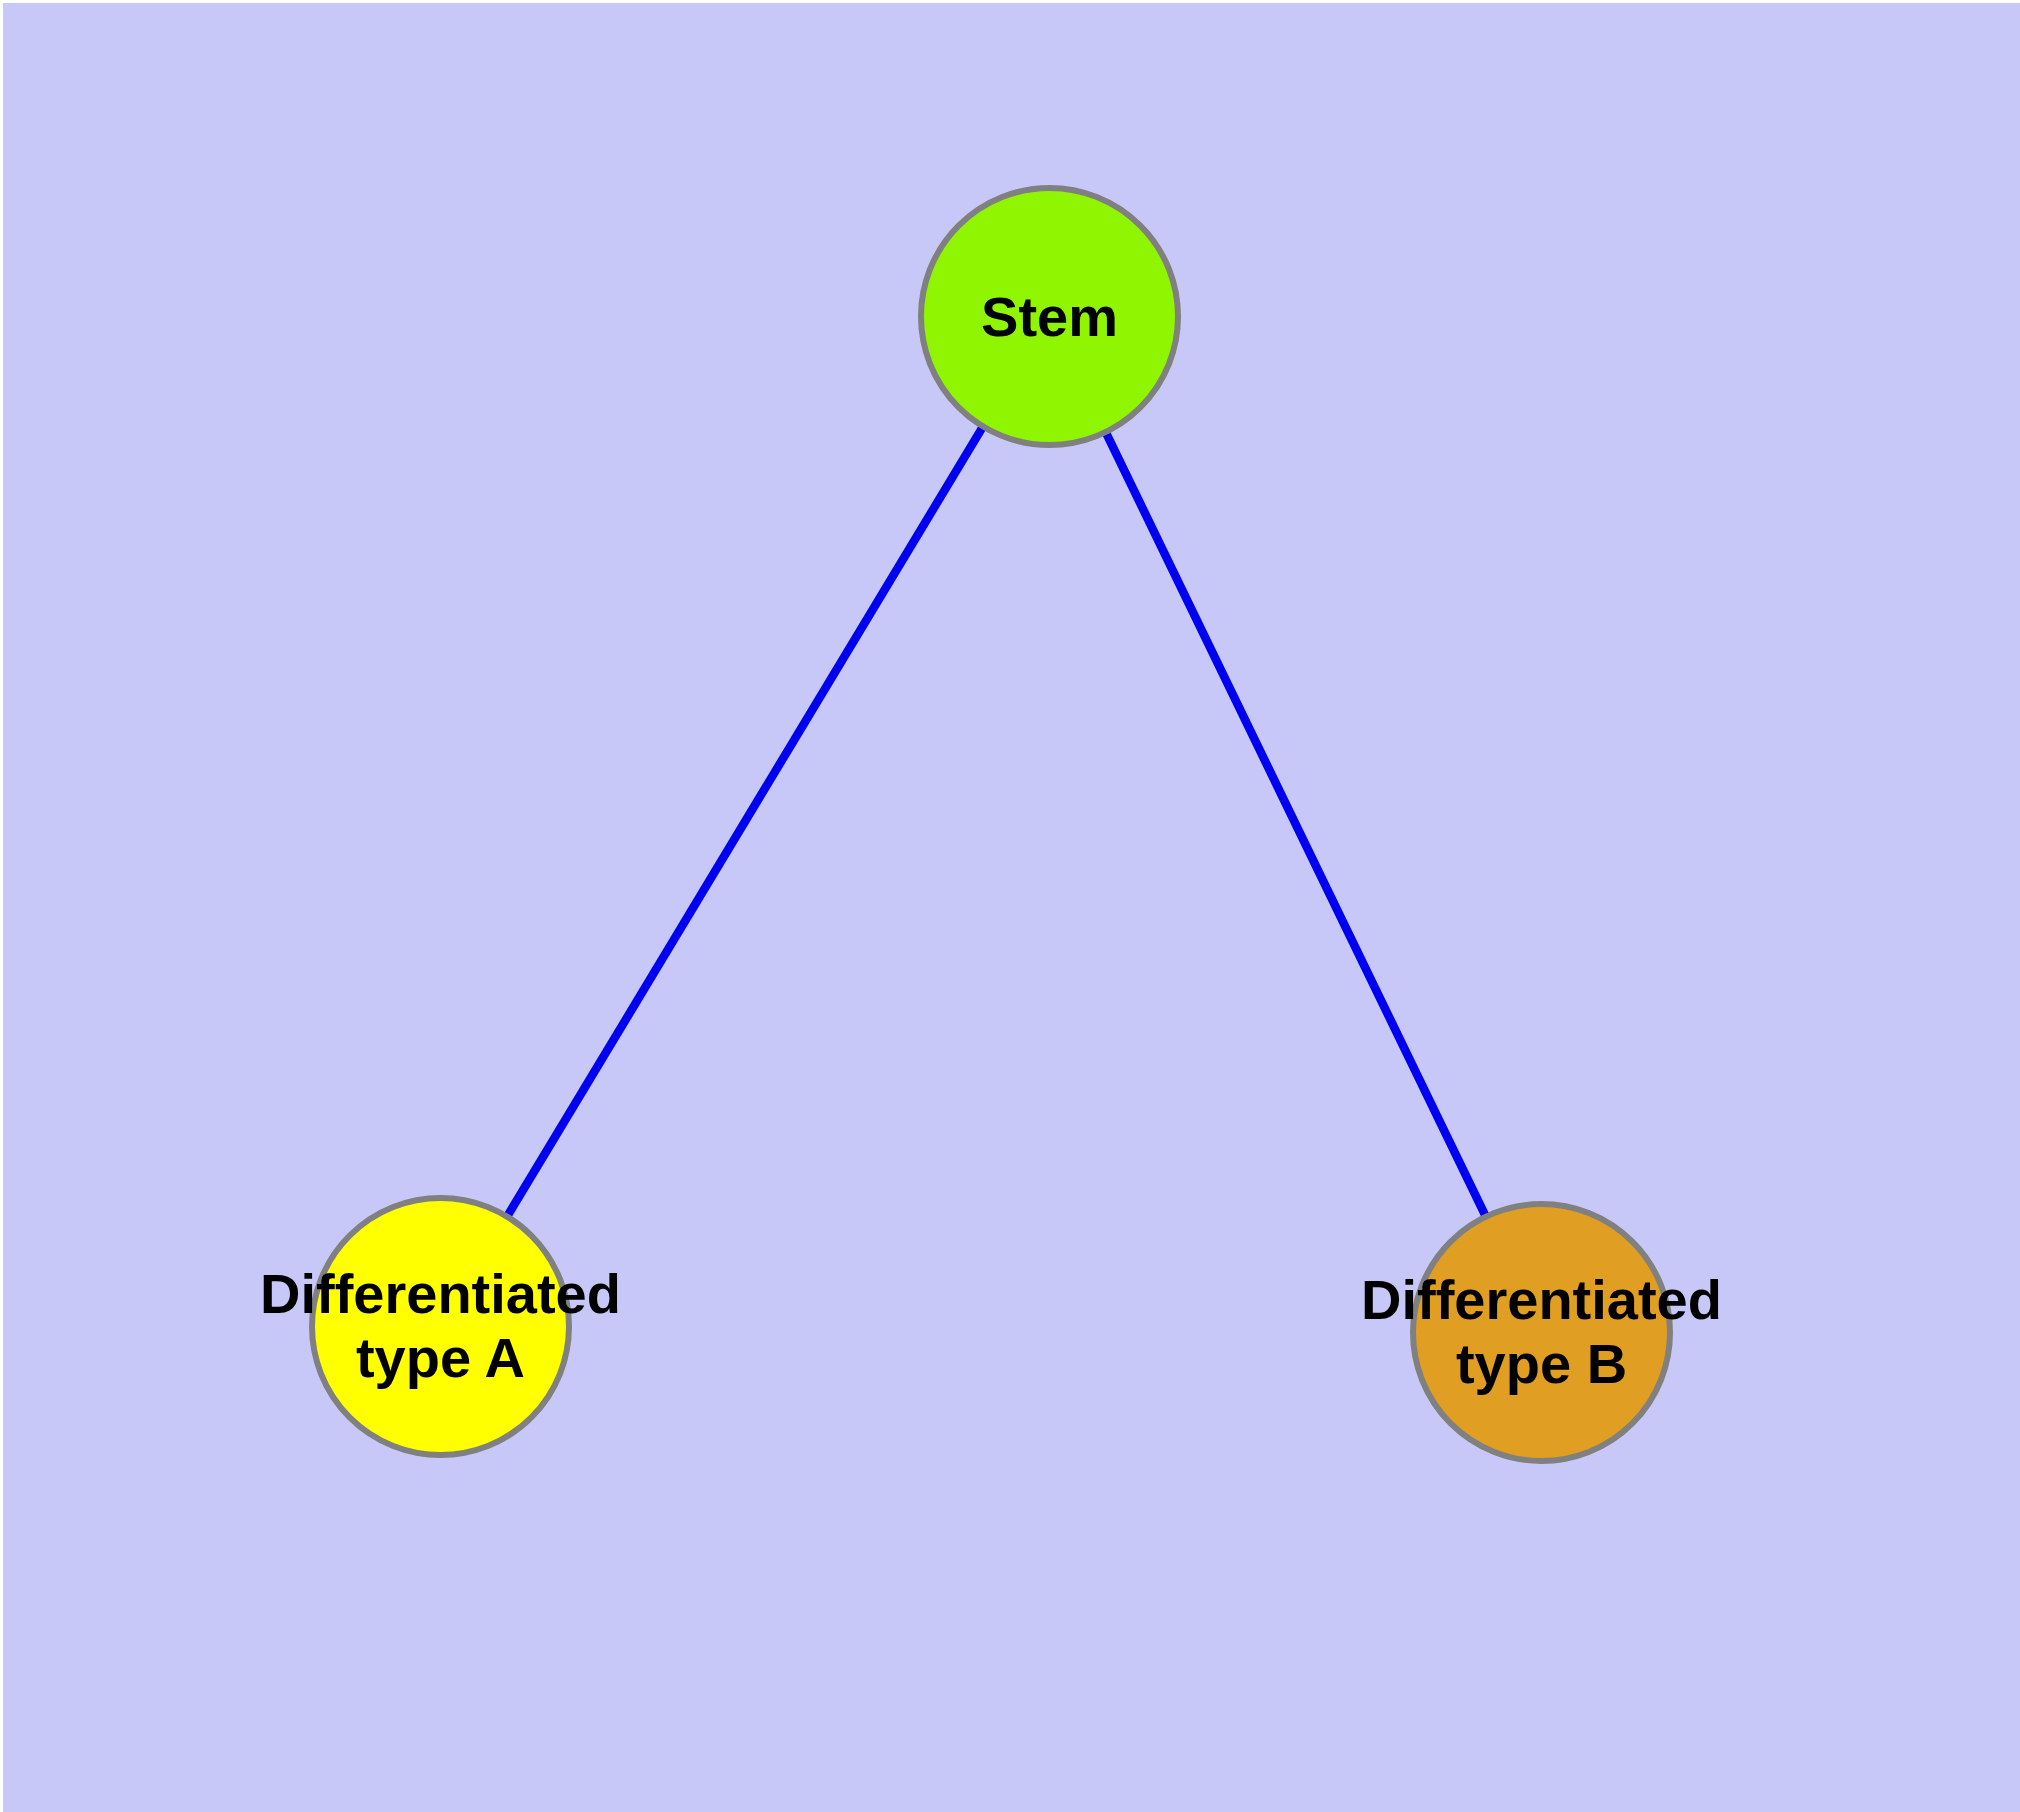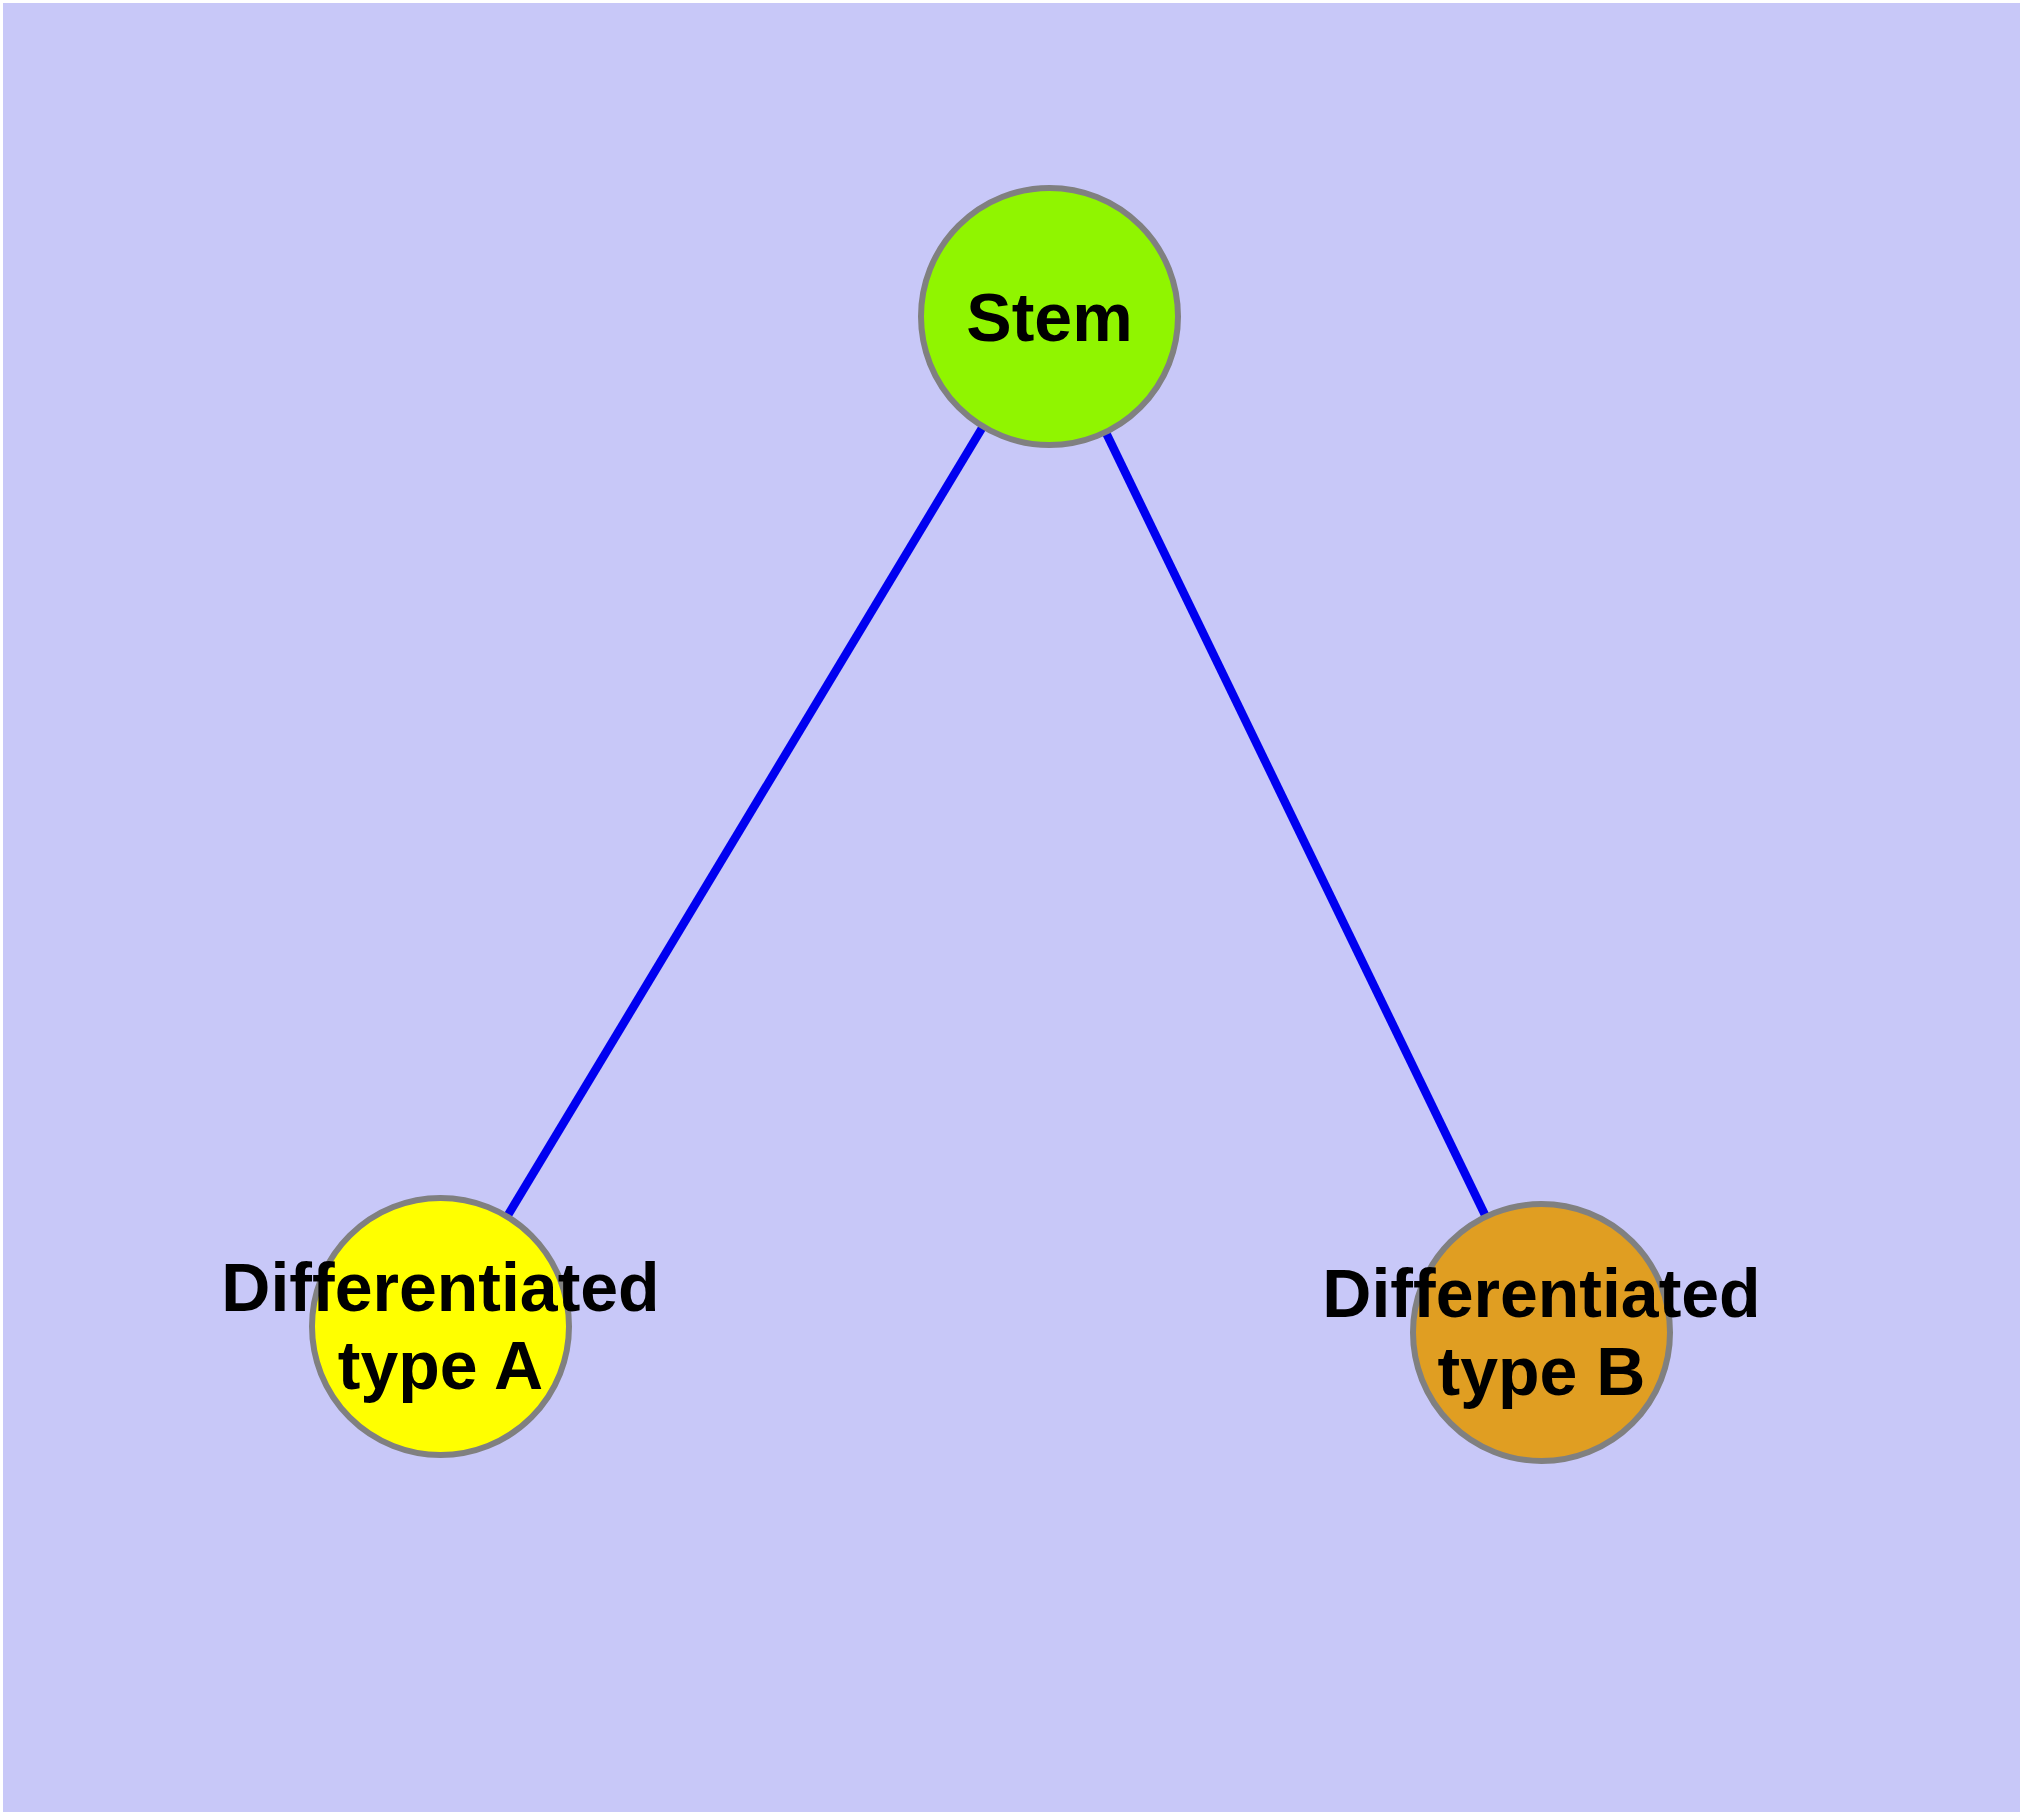--- a/index.html
+++ b/index.html
@@ -36,21 +36,21 @@
     border-radius: 50%;
   }
   .node-label {
     position: absolute;
     left: 50%;
     top: 50%;
     transform: translate(-50%, -50%);
     white-space: pre;
     text-align: center;
     font-weight: bold;
-    font-size: 68px;
+    font-size: 56px;
     line-height: 1.16;
     color: #000000;
   }
 </style>
 </head>
 <body>
 
 <div id="stage">
   <div class="plot-bg" style="background: rgb(200, 200, 248);"></div>
 

